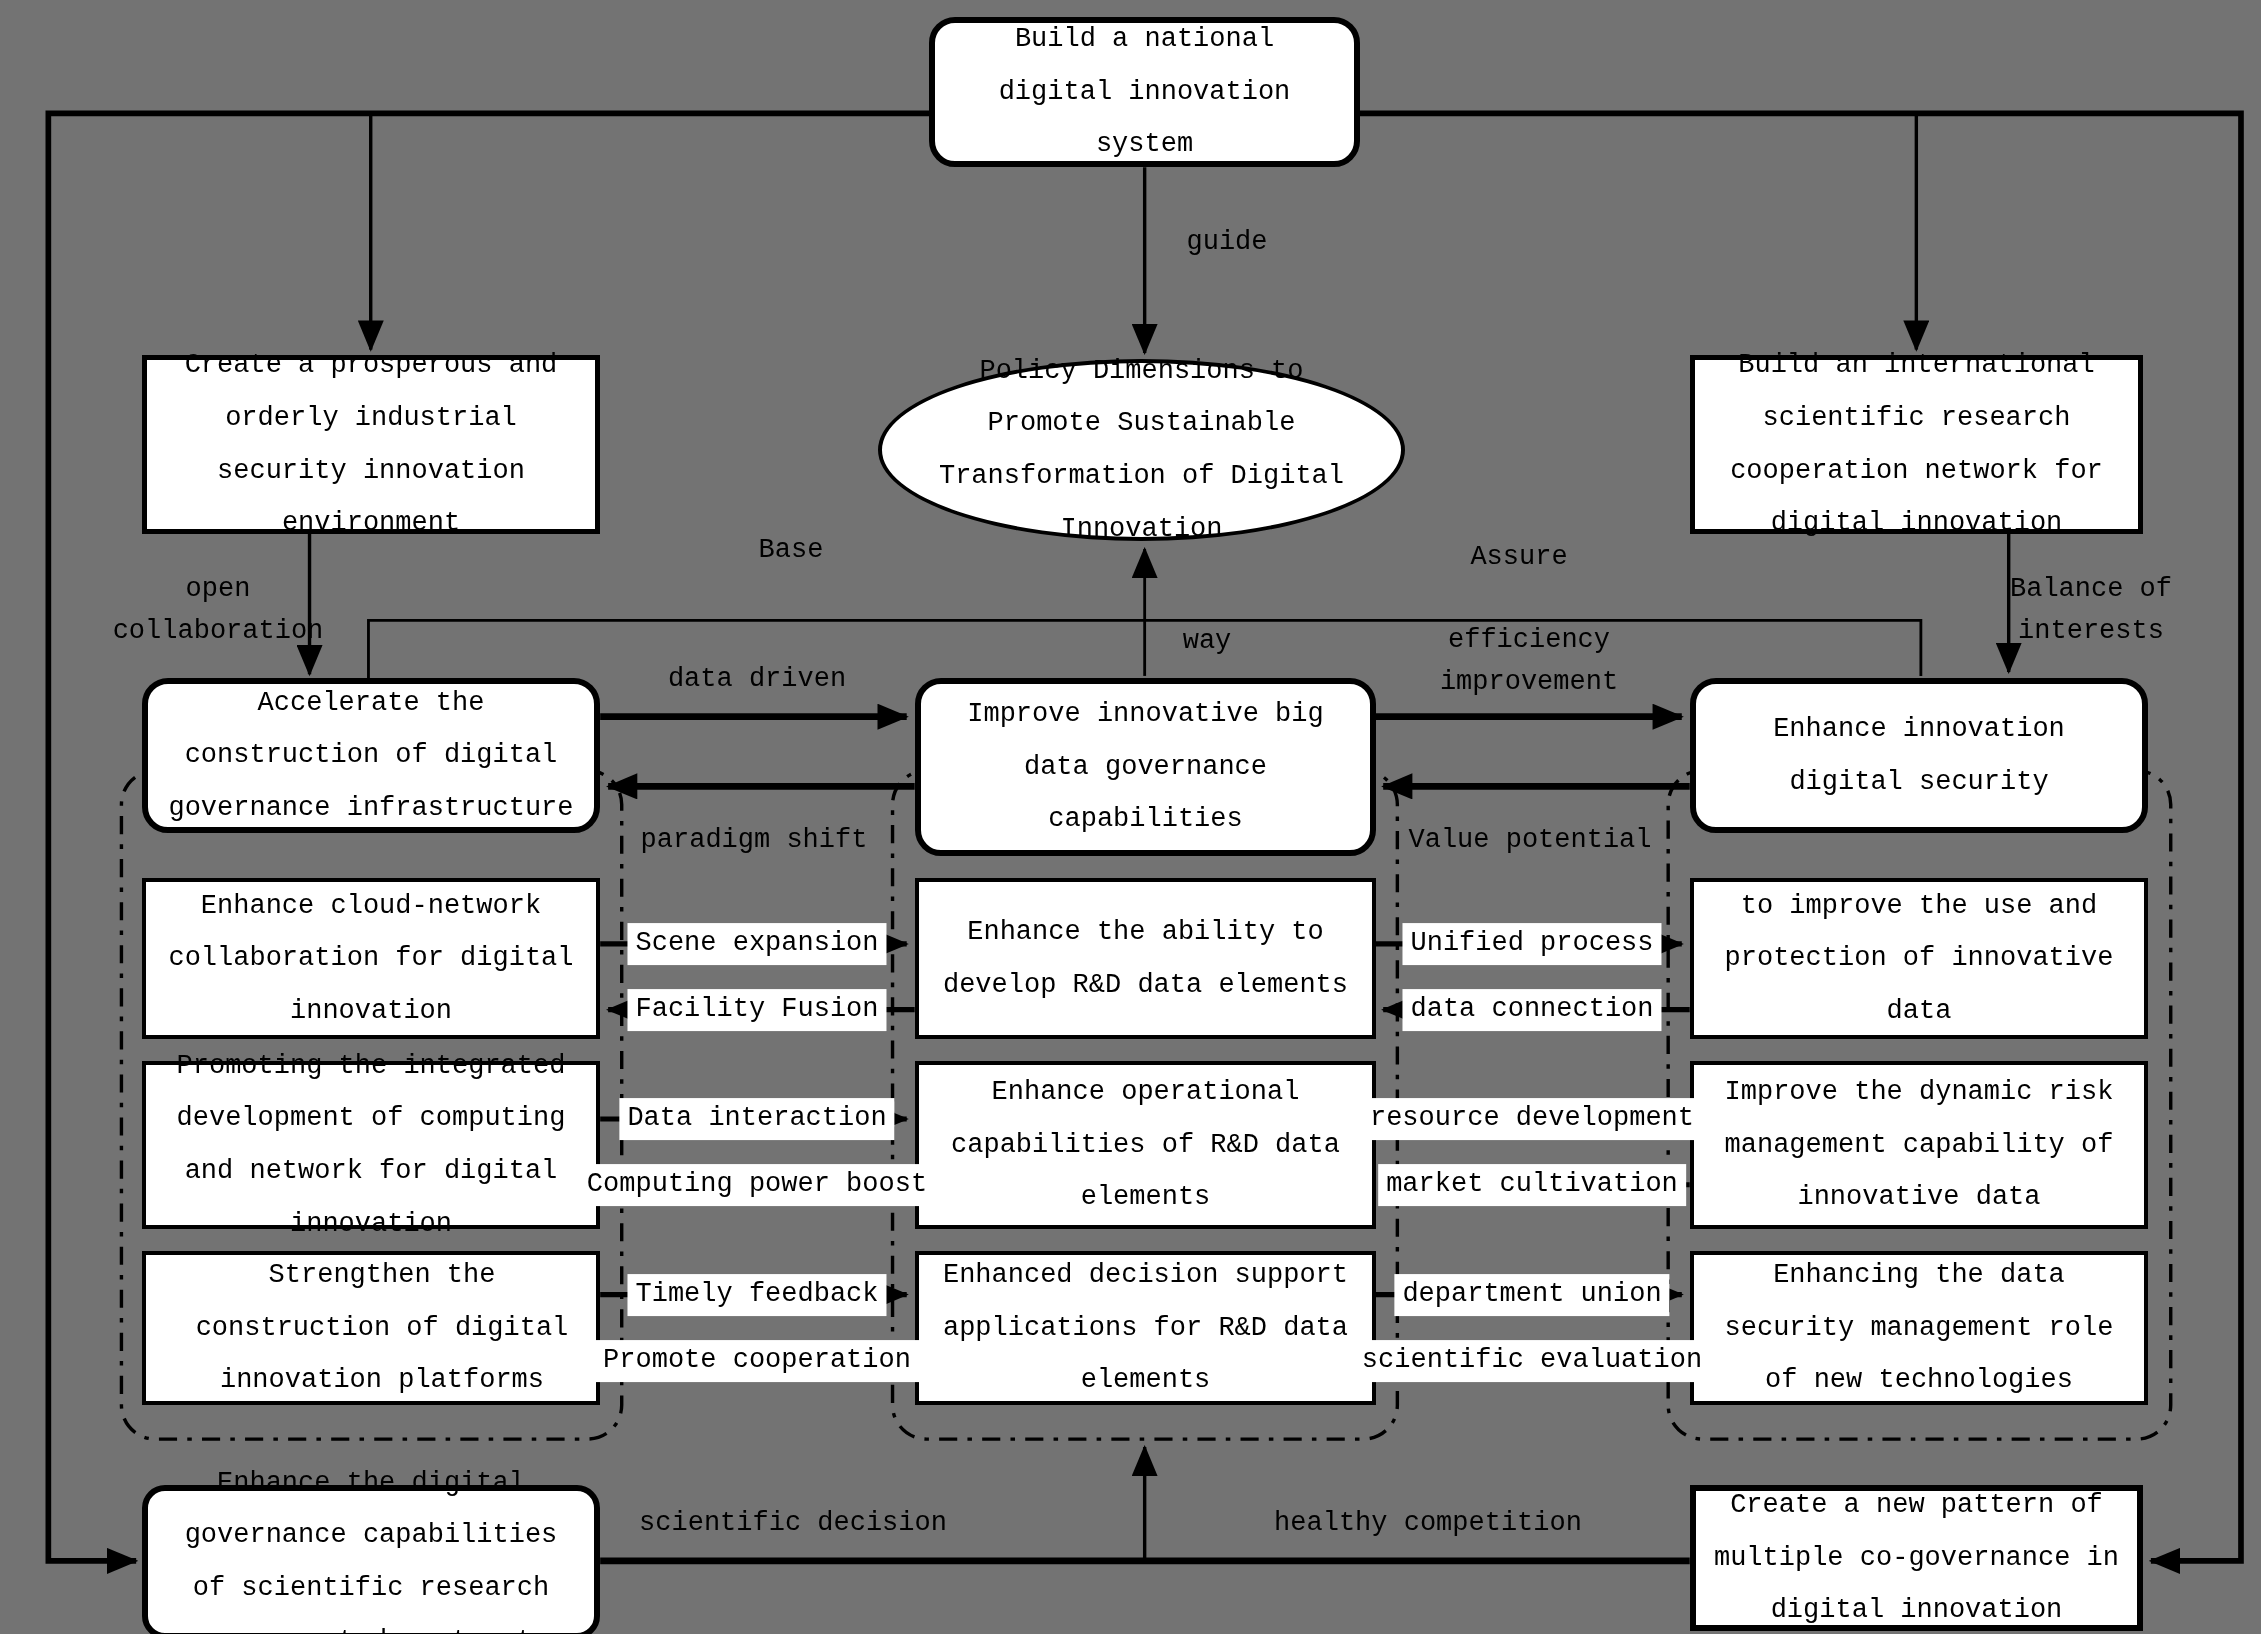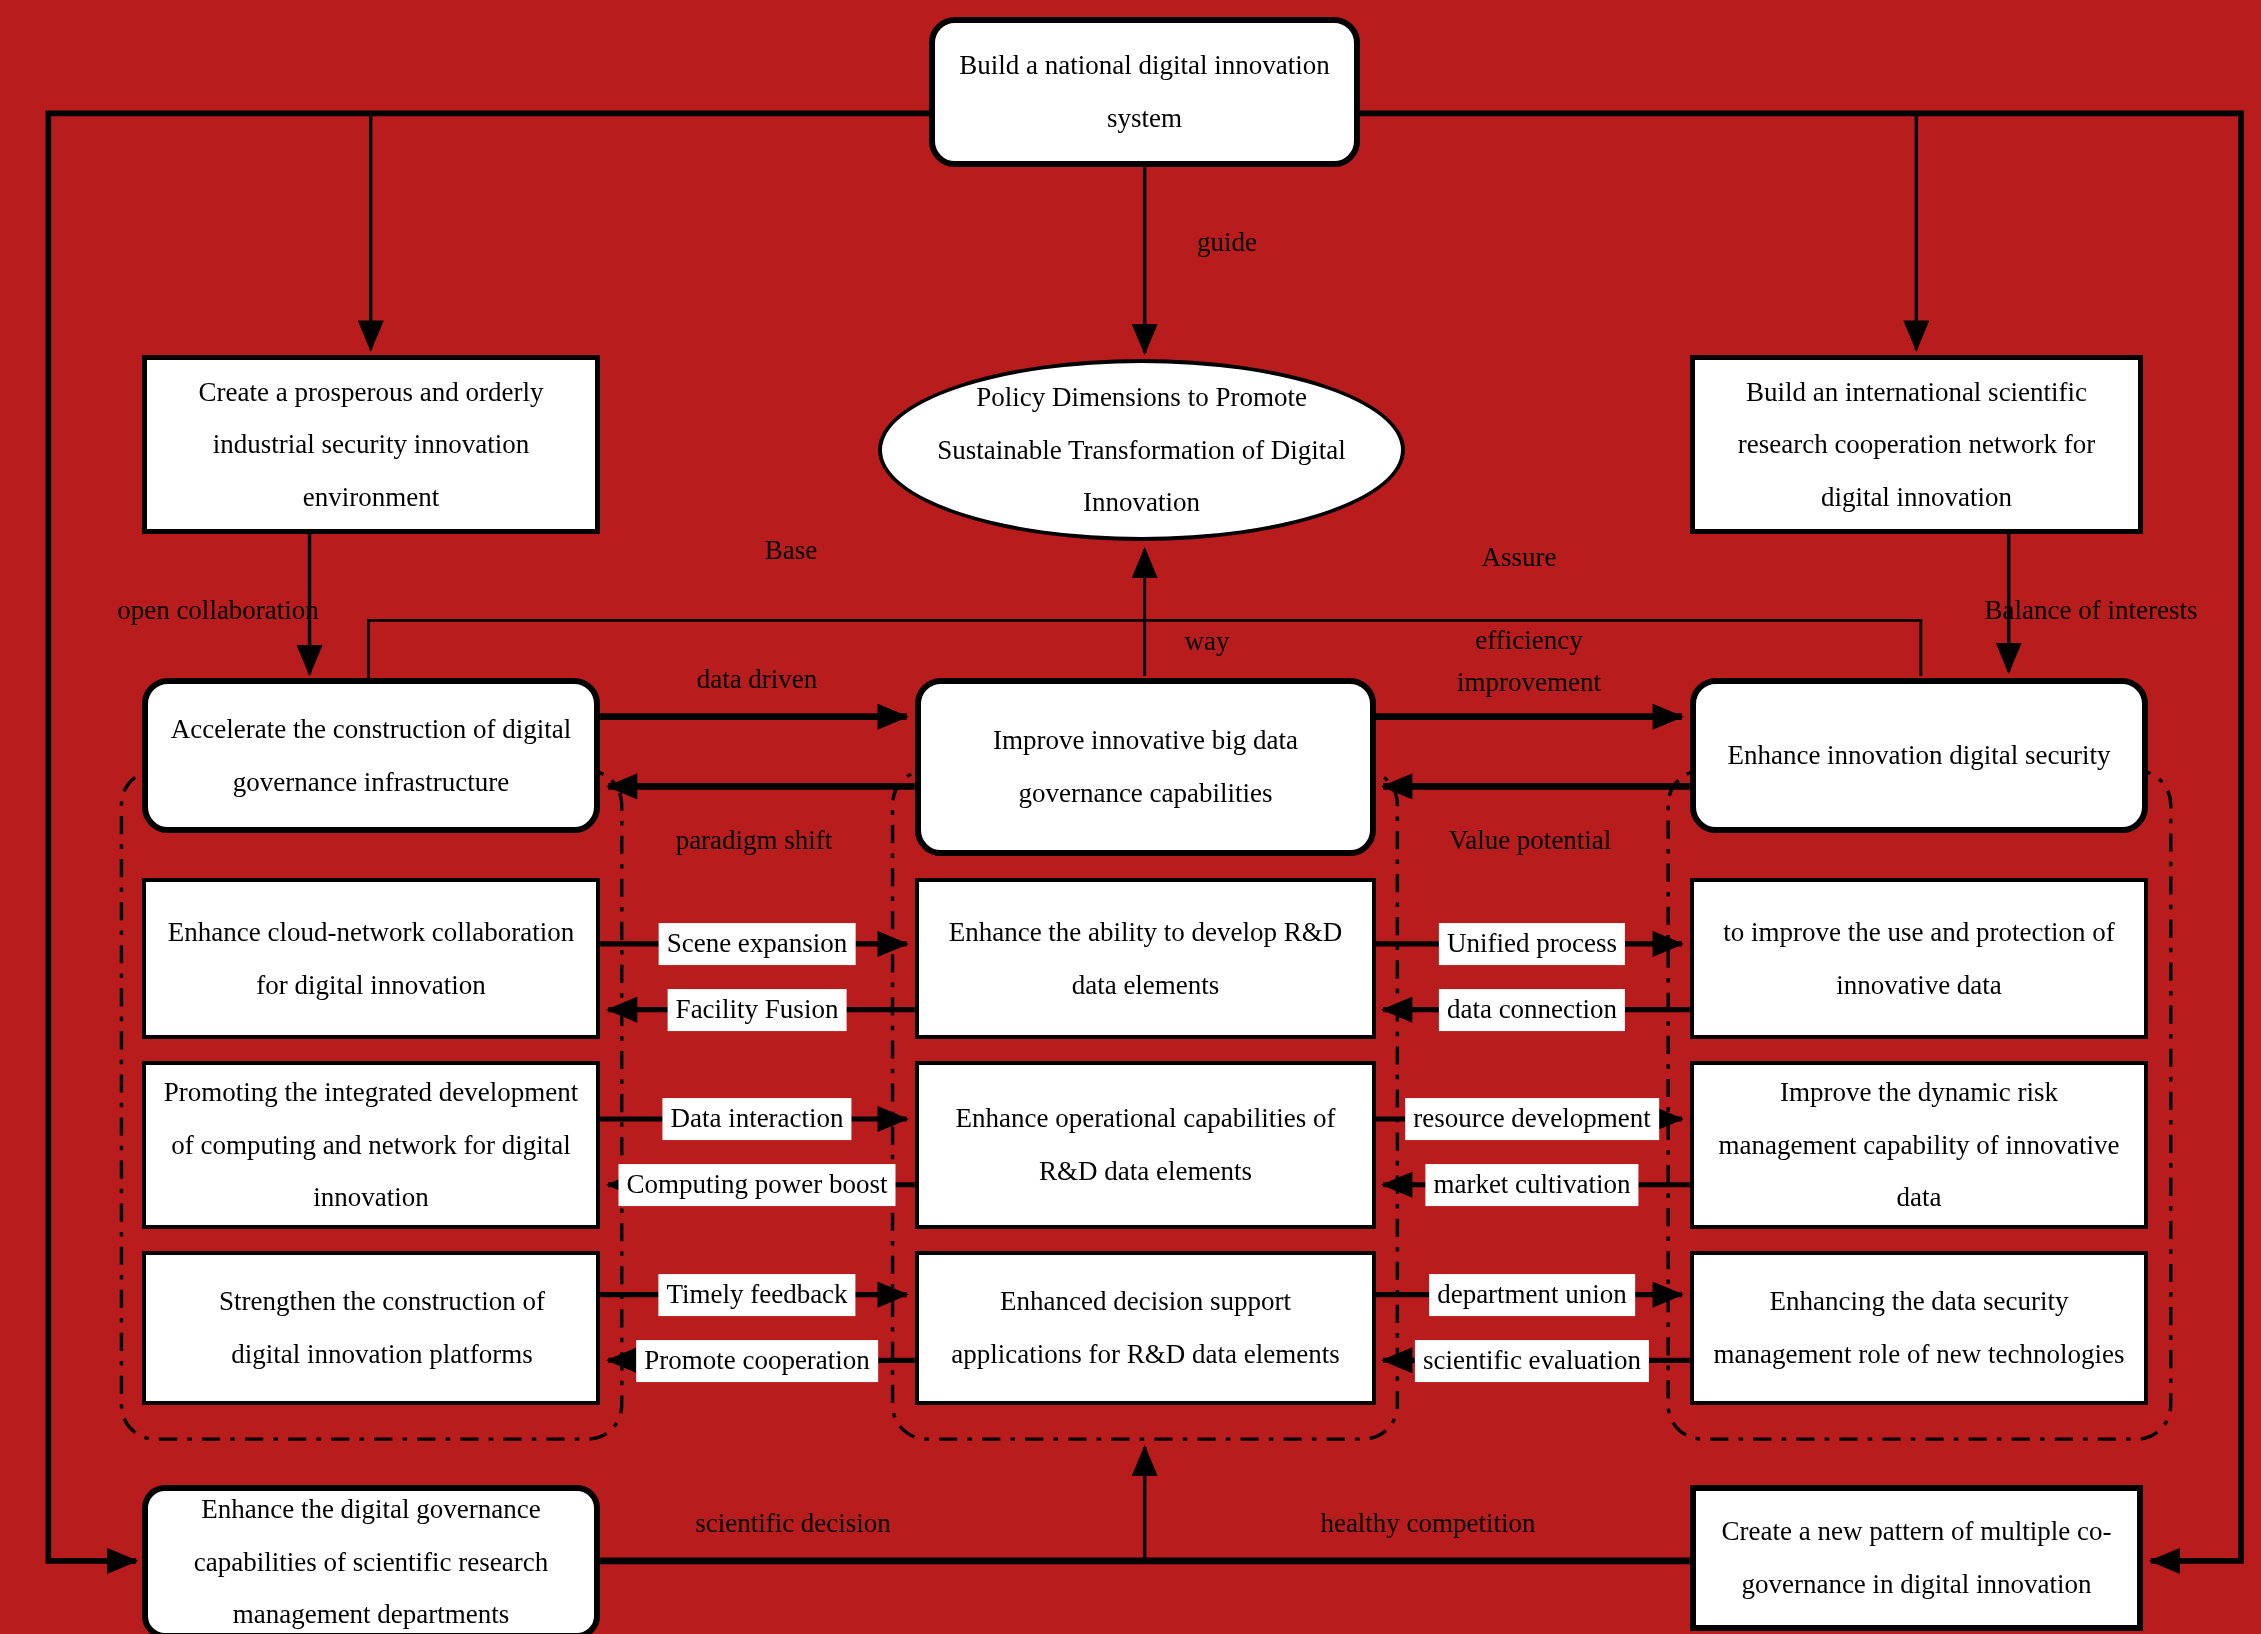--- a/index.html
+++ b/index.html
@@ -1,20 +1,20 @@
 <!DOCTYPE html>
 <html style="font-size:9px"><head>
 <meta charset="utf-8">
 <style>
   html,body{margin:0;padding:0;background:#fff;}
   #stage{
     position:relative;
     width:2261px;height:1634px;
-    background:#b91c1c;
-    font-family:Liberation Serif, serif;
+    background:#737373;
+    font-family:Liberation Mono, monospace;
     color:#000;
   }
   #wires{position:absolute;left:0;top:0;z-index:1;}
   .box{
     position:absolute;
     box-sizing:border-box;
     background:#fff;
     border:4.5px solid #000;
     display:flex;align-items:center;justify-content:center;
     text-align:center;

